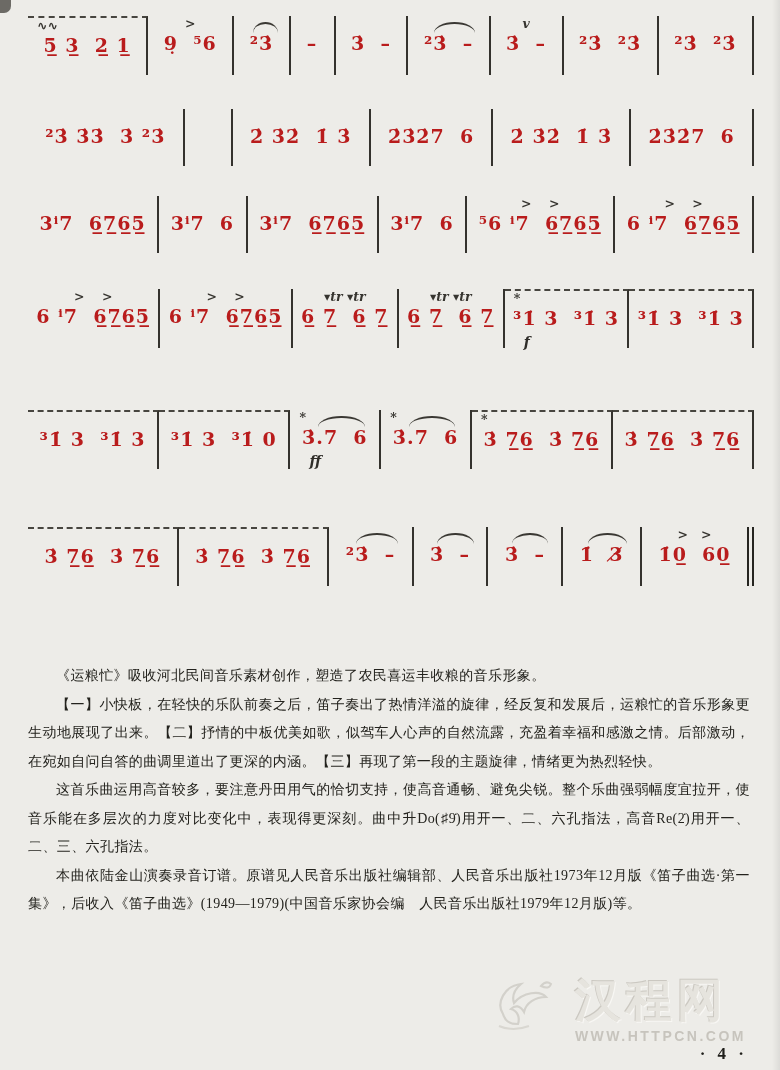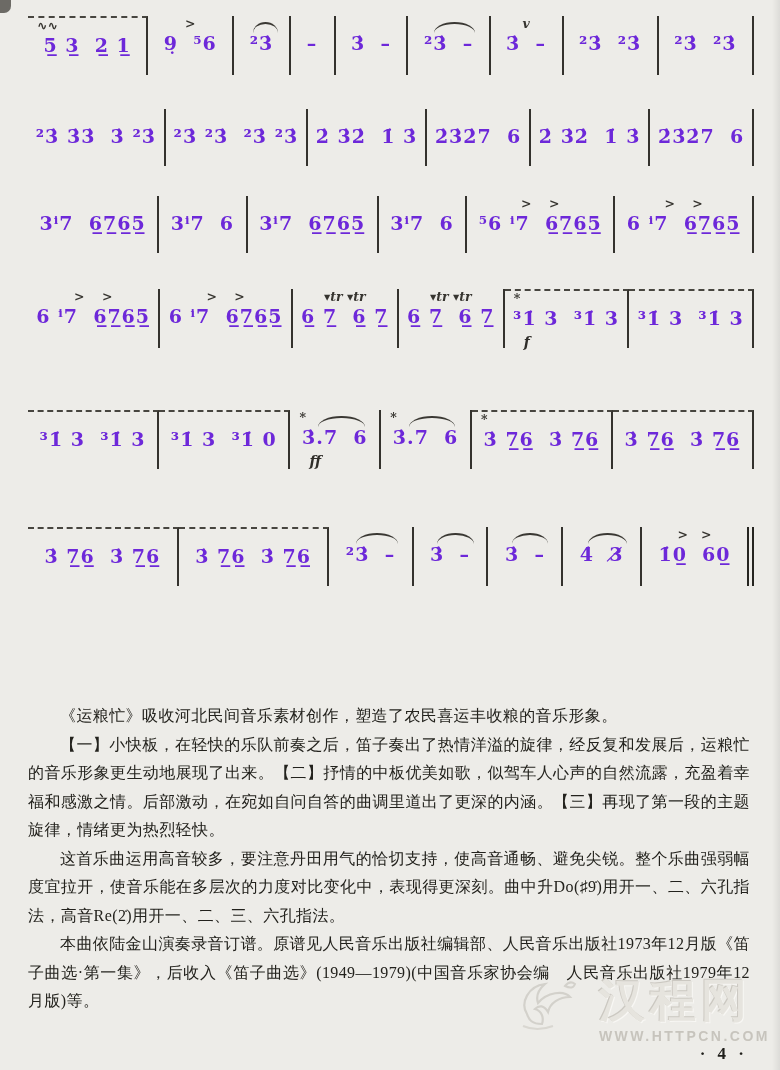--- a/index.html
+++ b/index.html
@@ -38,46 +38,46 @@
     border-right:2px solid #34322d;
   }
   .orn{
     height:16px;line-height:16px;
     font:italic 700 12.5px "DejaVu Serif","DejaVu Sans",serif;
     color:#36342f;text-align:center;white-space:pre;position:relative;
   }
   .notes{
     height:27px;line-height:27px;
     font:700 19px "DejaVu Serif","DejaVu Sans",serif;
-    letter-spacing:1px;text-align:center;white-space:pre;color:#6d28d9;
+    letter-spacing:1px;text-align:center;white-space:pre;color:#b91c1c;
   }
   .dyn{
     height:14px;line-height:13px;
     font:italic 700 14px "DejaVu Serif","DejaVu Sans",serif;
     padding-left:12px;color:#2f2d29;text-align:left;
   }
   .dash{border-top:2px dashed #47453f;}
   .dash .orn,.star .orn{text-align:left;padding-left:2px;}
   .slur .orn::after{
     content:"";position:absolute;left:28%;right:10%;top:6px;height:9px;
     border-top:2px solid #3a3833;
     border-radius:50% 50% 0 0 / 100% 100% 0 0;
   }
   .final{border-right:7px double #262520;}
   
   .text-block{
-    margin:116px 30px 0 28px;
-    font-size:16px;line-height:28.5px;
+    margin:76px 30px 0 28px;
+    font-size:14px;line-height:28.5px;
     text-align:justify;letter-spacing:.4px;
     color:#23221d;
   }
   .text-block p{margin:0;text-indent:2em;}
   
   .watermark{
-    position:absolute;right:10px;bottom:26px;
+    position:absolute;right:34px;bottom:26px;
     display:flex;align-items:center;gap:8px;
     pointer-events:none;
   }
   .wm-name{
     font-size:46px;font-weight:700;letter-spacing:5px;
     color:#e6e4de;
     text-shadow:-1px -1px 0 #cbc8c1, 1px 1px 0 #f8f7f4;
     font-family:"Liberation Serif",serif;
   }
   .wm-url{
@@ -146,21 +146,20 @@
       </div>
       </div>
     <div class="score-line">
         <div class="measure">
         <div class="orn"></div>
         <div class="notes">²3̇ 3̇3̇  3̇ ²3̇</div>
         <div class="dyn"></div>
       </div>
         <div class="measure">
         <div class="orn"></div>
-        <div class="notes">²3̇ ²3̇  ²3̇ ²3̇</div>
         <div class="dyn"></div>
       </div>
         <div class="measure">
         <div class="orn"></div>
         <div class="notes">2̇ 3̇2̇  1̇ 3̇</div>
         <div class="dyn"></div>
       </div>
         <div class="measure">
         <div class="orn"></div>
         <div class="notes">2̇3̇2̇7  6</div>
@@ -294,21 +293,21 @@
         <div class="notes">3̇  –</div>
         <div class="dyn"></div>
       </div>
         <div class="measure slur">
         <div class="orn"></div>
         <div class="notes">3̇  –</div>
         <div class="dyn"></div>
       </div>
         <div class="measure slur">
         <div class="orn"></div>
-        <div class="notes">4̇  3̸</div>
+        <div class="notes">1̇  3̸</div>
         <div class="dyn"></div>
       </div>
         <div class="measure final">
         <div class="orn">&gt;   &gt;</div>
         <div class="notes">1̇0̲  60̲</div>
         <div class="dyn"></div>
       </div>
       </div>
   </div>
 

